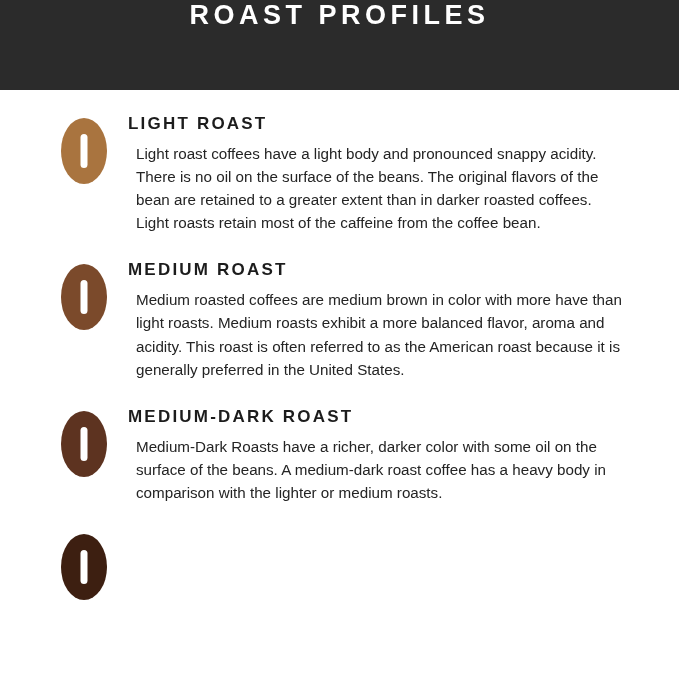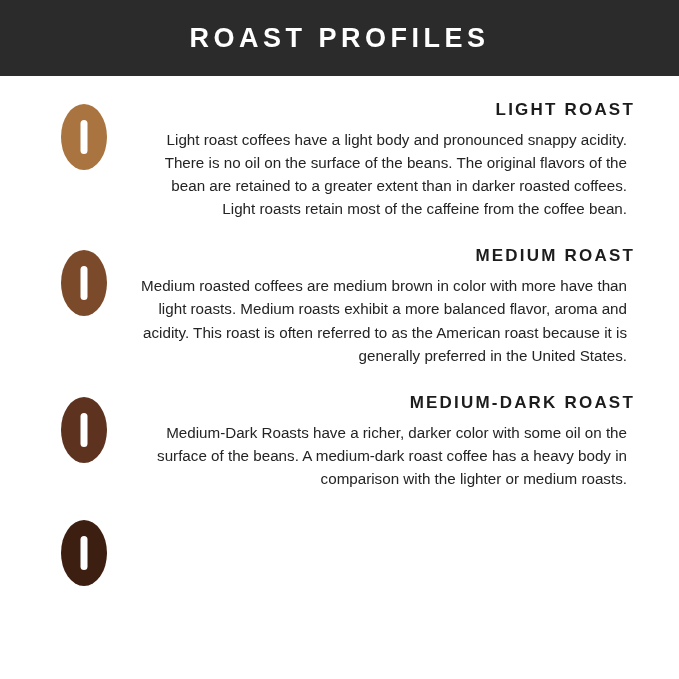--- a/index.html
+++ b/index.html
@@ -14,23 +14,23 @@
     overflow: hidden;
   }
   .page {
     width: 679px;
     height: 679px;
     position: relative;
     background: #ffffff;
   }
   .header {
     background: #2b2b2b;
-    height: 76px;
+    height: 90px;
     display: flex;
-    align-items: center;
+    align-items: flex-start;
     justify-content: center;
   }
   .header-title {
     color: #ffffff;
     font-size: 27px;
     font-weight: bold;
     letter-spacing: 4.5px;
     text-transform: uppercase;
     font-family: "Liberation Sans", sans-serif;
   }
@@ -61,21 +61,20 @@
     top: 50%;
     transform: translate(-50%, -50%);
     width: 7px;
     height: 34px;
     border-radius: 4px;
     background: #ffffff;
   }
   .roast-text {
     flex: 1 1 auto;
     padding-right: 4px;
-    text-align: right;
   }
   .roast-title {
     font-size: 17px;
     font-weight: bold;
     letter-spacing: 2.2px;
     color: #1c1c1c;
     text-transform: uppercase;
     margin: 0 0 6px 0;
     font-family: "Liberation Sans", sans-serif;
   }

